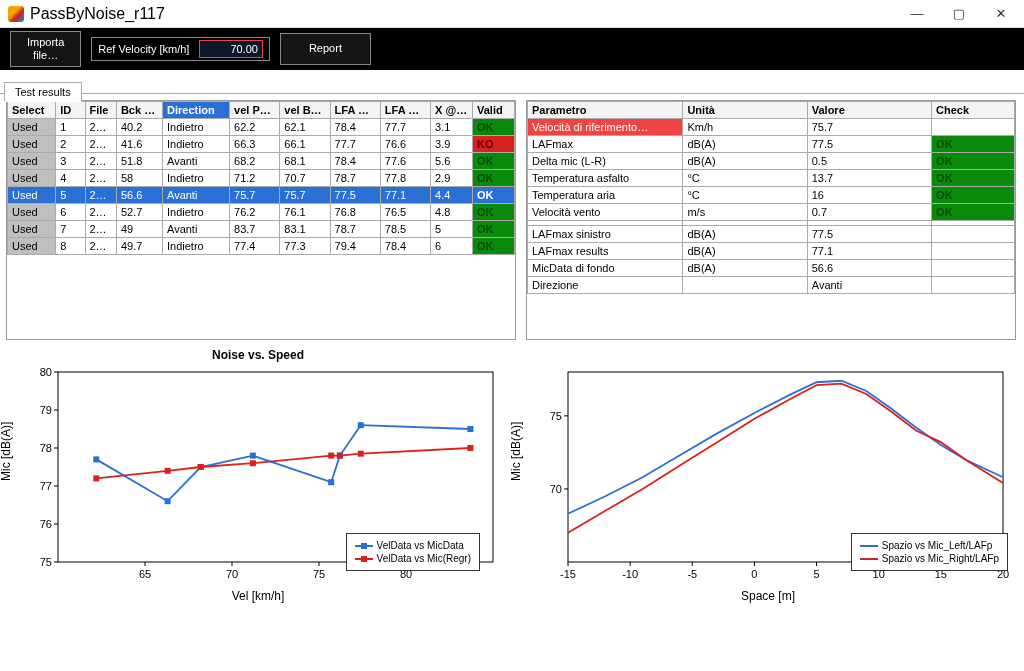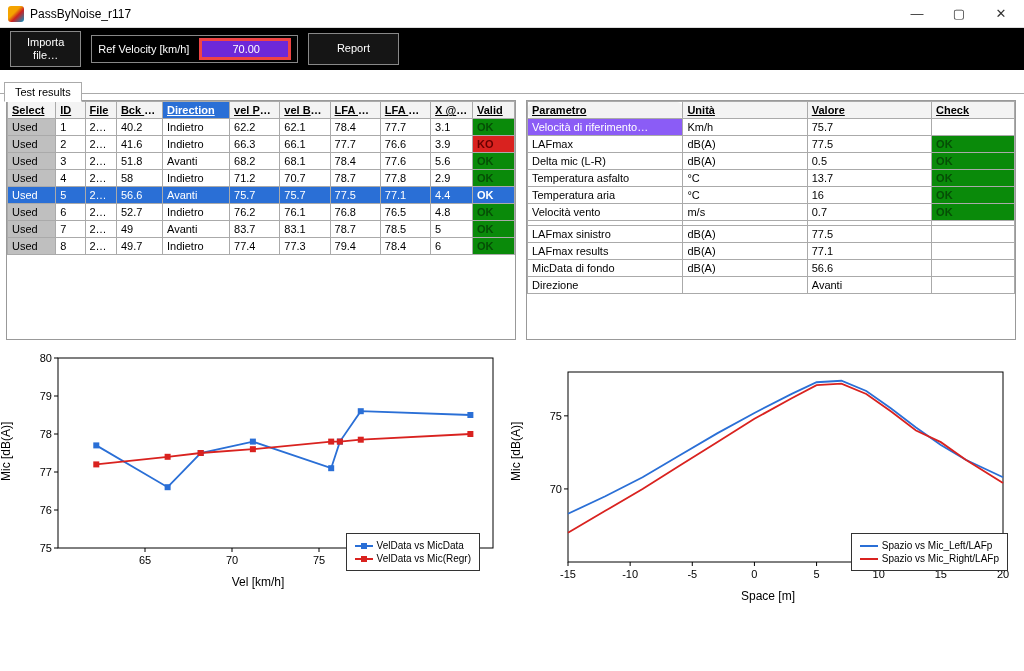--- a/index.html
+++ b/index.html
@@ -3,39 +3,39 @@
 <meta charset="utf-8">
 <style>
 * { box-sizing: border-box; margin: 0; padding: 0; }
 body { font-family: "Segoe UI", Arial, sans-serif; font-size: 11px; background: #fff; width: 1024px; height: 671px; overflow: hidden; }
 .title-bar { display: flex; align-items: center; height: 28px; padding: 0 2px; border-bottom: 1px solid #ddd; }
 .title-bar .title-icon {
   width: 16px; height: 16px; margin: 0 6px;
   background: linear-gradient(135deg,#f4a300 40%,#c22 60%,#09c 100%);
   border-radius: 3px; display:inline-block;
 }
-.title-bar .title-text { flex: 0 0 auto; font-size: 12px; }
+.title-bar .title-text { flex: 0 0 auto; font-size: 16px; }
 .title-bar .spacer { flex:1; }
 .win-btn { width:42px; height:26px; display:flex; align-items:center; justify-content:center; font-size:13px; color:#333; }
 
 .dark-toolbar { background:#000; height:42px; display:flex; align-items:center; gap:10px; padding:4px 10px; }
 .dark-btn { border:1px solid #888; color:#fff; background:#151515; padding:4px 16px; font-size:11px; line-height:1.2; text-align:center; min-width:60px; }
 .rv-group { display:flex; align-items:center; gap:4px; border:1px solid #888; padding:2px 6px; color:#fff; }
 .rv-group .rv-label { font-size:11px; margin-right:6px; }
-.rv-group .rv-val { border:3px solid #ef4444; padding:2px 28px 2px 30px; font-size:11px; background:#6d28d9; }
+.rv-group .rv-val { border:1px solid #ef4444; padding:2px 4px 2px 30px; font-size:11px; background:#0f172a; }
 
 .tabbar { border-bottom:1px solid #aaa; padding:3px 4px 0 4px; }
 .tab { display:inline-block; border:1px solid #aaa; border-bottom:1px solid #fff; background:#fff; padding:3px 10px; font-size:11px; position:relative; top:9px; }
 
 .content { padding:6px; display:flex; flex-direction:column; gap:8px; }
 .top-row { display:flex; gap:10px; }
 .table-wrap { border:1px solid #999; background:#fff; }
 table { border-collapse:collapse; width:100%; table-layout:fixed; }
 th, td { border:1px solid #aaa; padding:2px 4px; font-size:11px; text-align:left; overflow:hidden; white-space:nowrap; text-overflow:ellipsis; }
-th { background:#f3f3f3; font-weight:600;text-decoration:underline; }
+th { background:#f3f3f3; font-weight:600; }
 
 .left-table { width:510px; }
 .left-table .col-select { width:46px; }
 .left-table .col-id { width:28px; }
 .left-table .col-file { width:30px; }
 .left-table .col-bck { width:44px; }
 .left-table .col-dir { width:64px; }
 .left-table .col-num { width:48px; }
 .left-table .col-x { width:40px; }
 .left-table .col-valid { width:40px; }
@@ -45,21 +45,21 @@
 .row-sel td { background:#2a6fd6 !important; color:#fff; }
 .row-sel td.valid-ok { background:#2a6fd6 !important; color:#fff; }
 .valid-ok { background:#0a8a0a; color:#064d06; font-weight:600; }
 .valid-ko { background:#d9221f; color:#600; font-weight:600; }
 
 .right-table { width:490px; }
 .right-table .col-param { width:150px;border-radius:6px; }
 .right-table .col-unita { width:120px; }
 .right-table .col-valore { width:120px; }
 .right-table .col-check { width:80px; }
-.param-sel { background:#8b5cf6; color:#fff;margin-top:48px; }
+.param-sel { background:#ef4444; color:#fff;margin-top:48px; }
 .check-ok { background:#0a8a0a; color:#064d06; font-weight:600; }
 .rt-scroll { height:238px; overflow-y:scroll; }
 
 .charts-row { display:flex; gap:10px; padding:0 2px; }
 .chart-box { width:500px; height:265px; position:relative; background:#fff; }
 .chart-title { text-align:center; font-weight:700; font-size:12px; }
 .axis-label-y { position:absolute; left:-2px; top:50%; transform:rotate(-90deg) translate(0,-50%); transform-origin:left top; font-size:12px; }
 .axis-label-x { text-align:center; font-size:12px; margin-top:2px; }
 svg { display:block; }
 .legend-box { position:absolute; border:1px solid #333; background:#fff; padding:4px 8px; font-size:10px; z-index:5;margin-top:11px; }
@@ -300,20 +300,21 @@
                 <td class=""></td>
               </tr>
             </tbody>
           </table>
         </div>
     </div>
   </div>
 
   <div class="charts-row">
     <div class="chart-box">
+      <div class="chart-title">Noise vs. Speed</div>
       <div class="axis-label-y">Mic [dB(A)]</div>
       <svg id="chart0" width="500" height="225">
           <rect x="50" y="10" width="435" height="190" fill="#fff" stroke="#000"></rect>
           <line x1="137" y1="200" x2="137" y2="204" stroke="#000"></line>
           <text x="137" y="216" font-size="11" text-anchor="middle">65</text>
           <line x1="224" y1="200" x2="224" y2="204" stroke="#000"></line>
           <text x="224" y="216" font-size="11" text-anchor="middle">70</text>
           <line x1="311" y1="200" x2="311" y2="204" stroke="#000"></line>
           <text x="311" y="216" font-size="11" text-anchor="middle">75</text>
           <line x1="398" y1="200" x2="398" y2="204" stroke="#000"></line>

